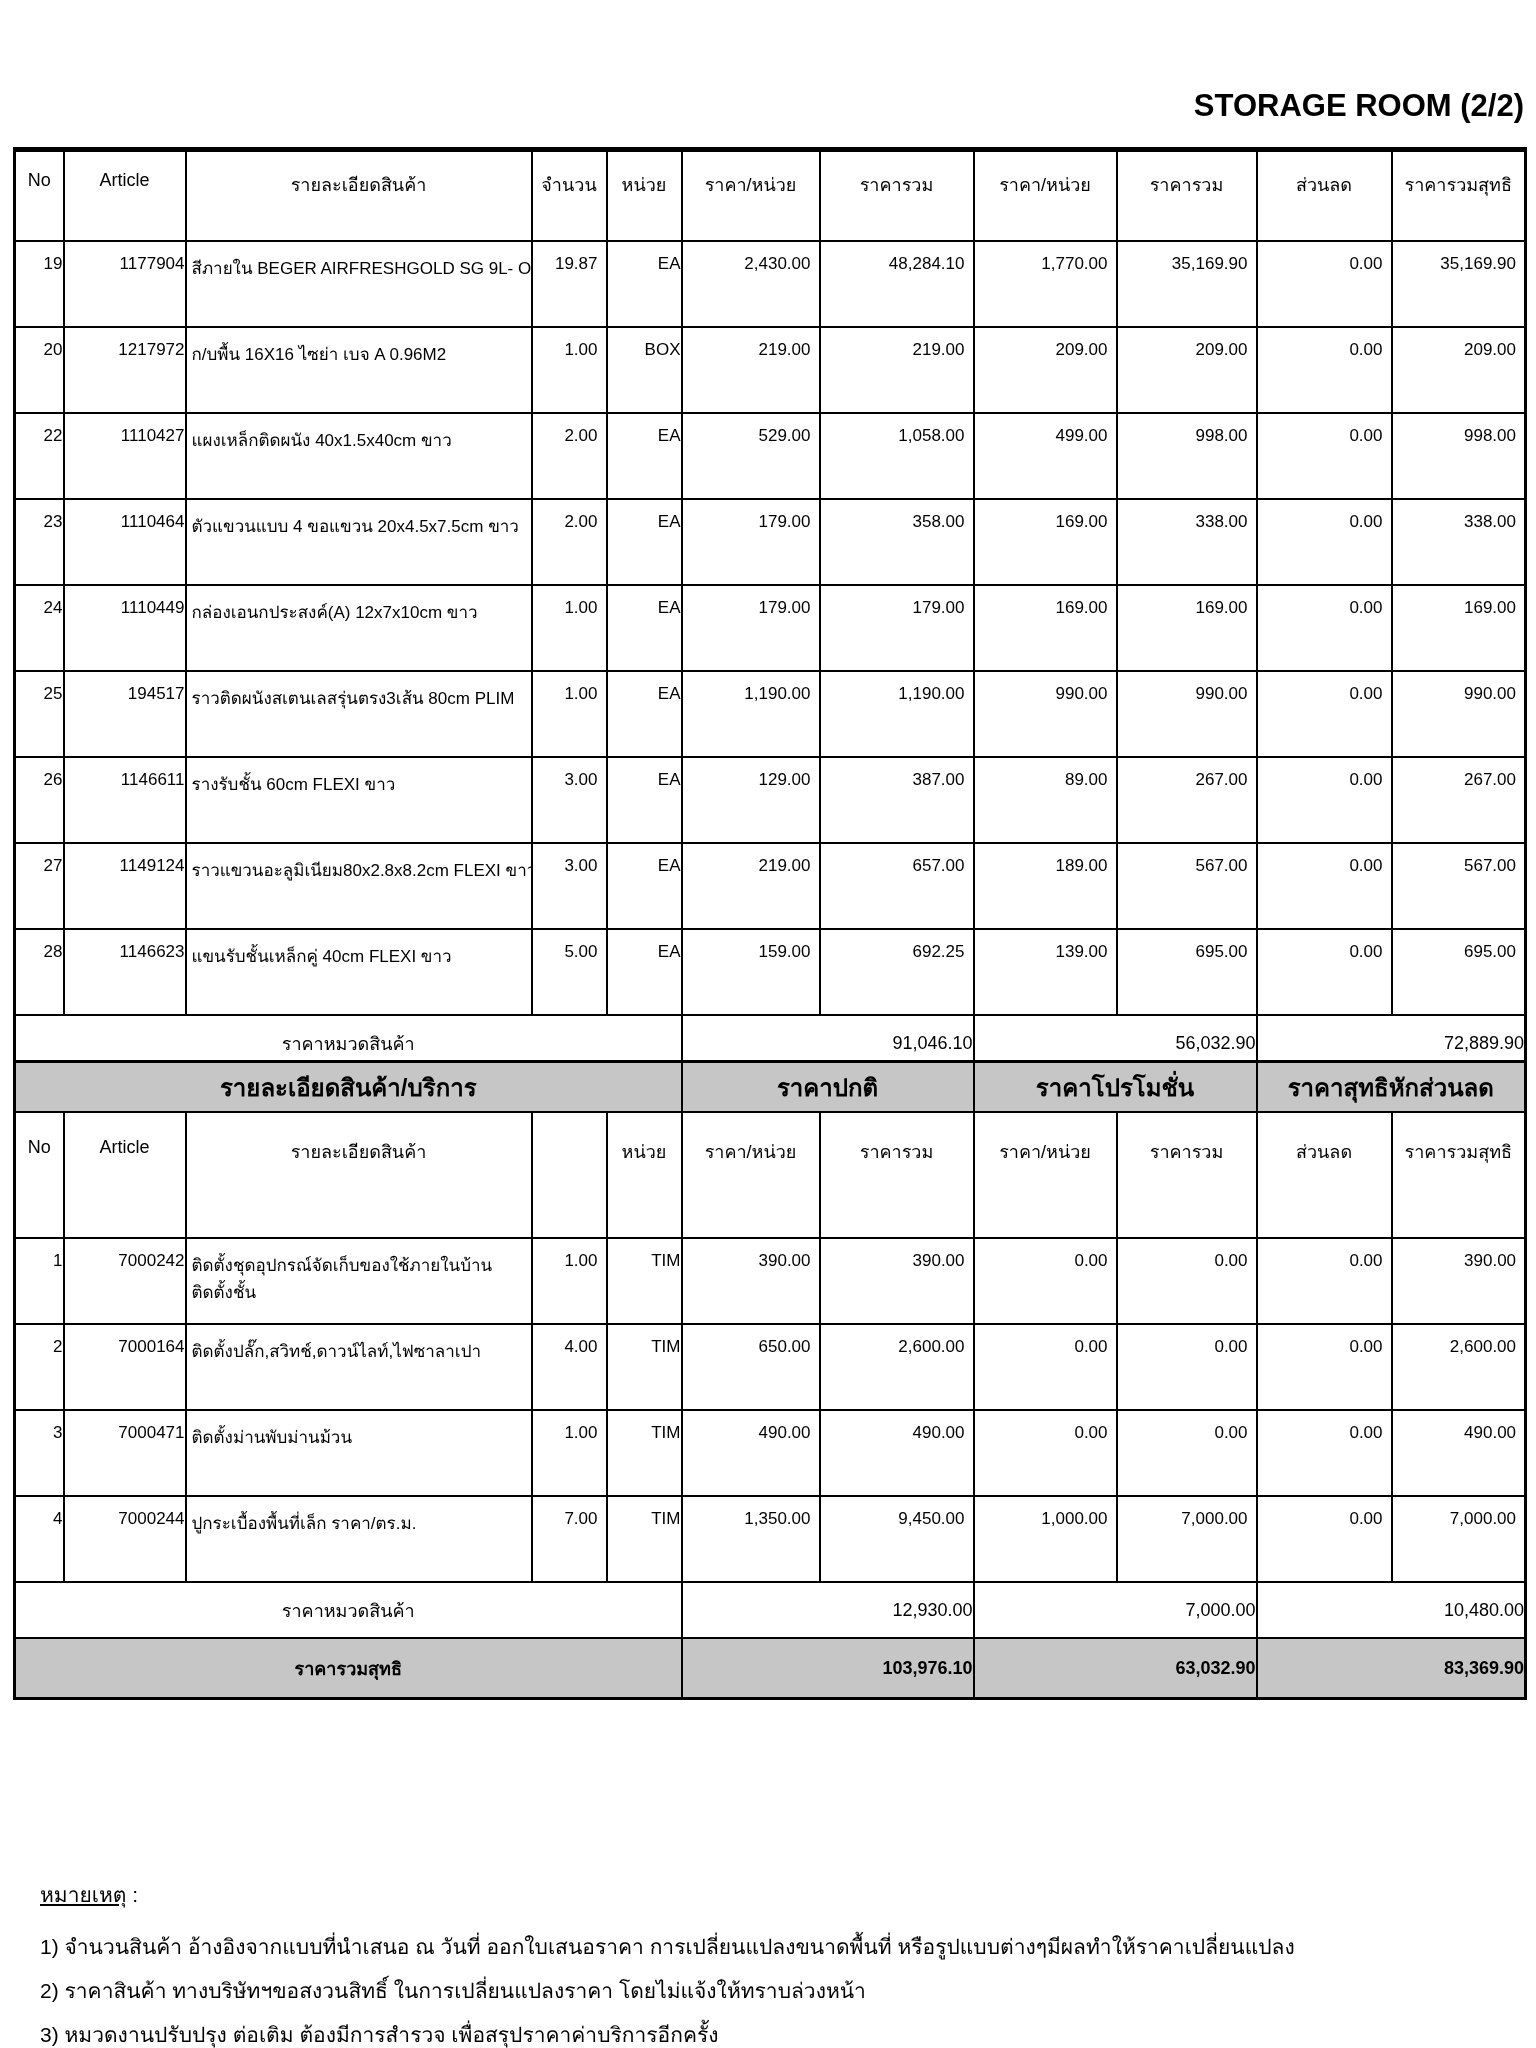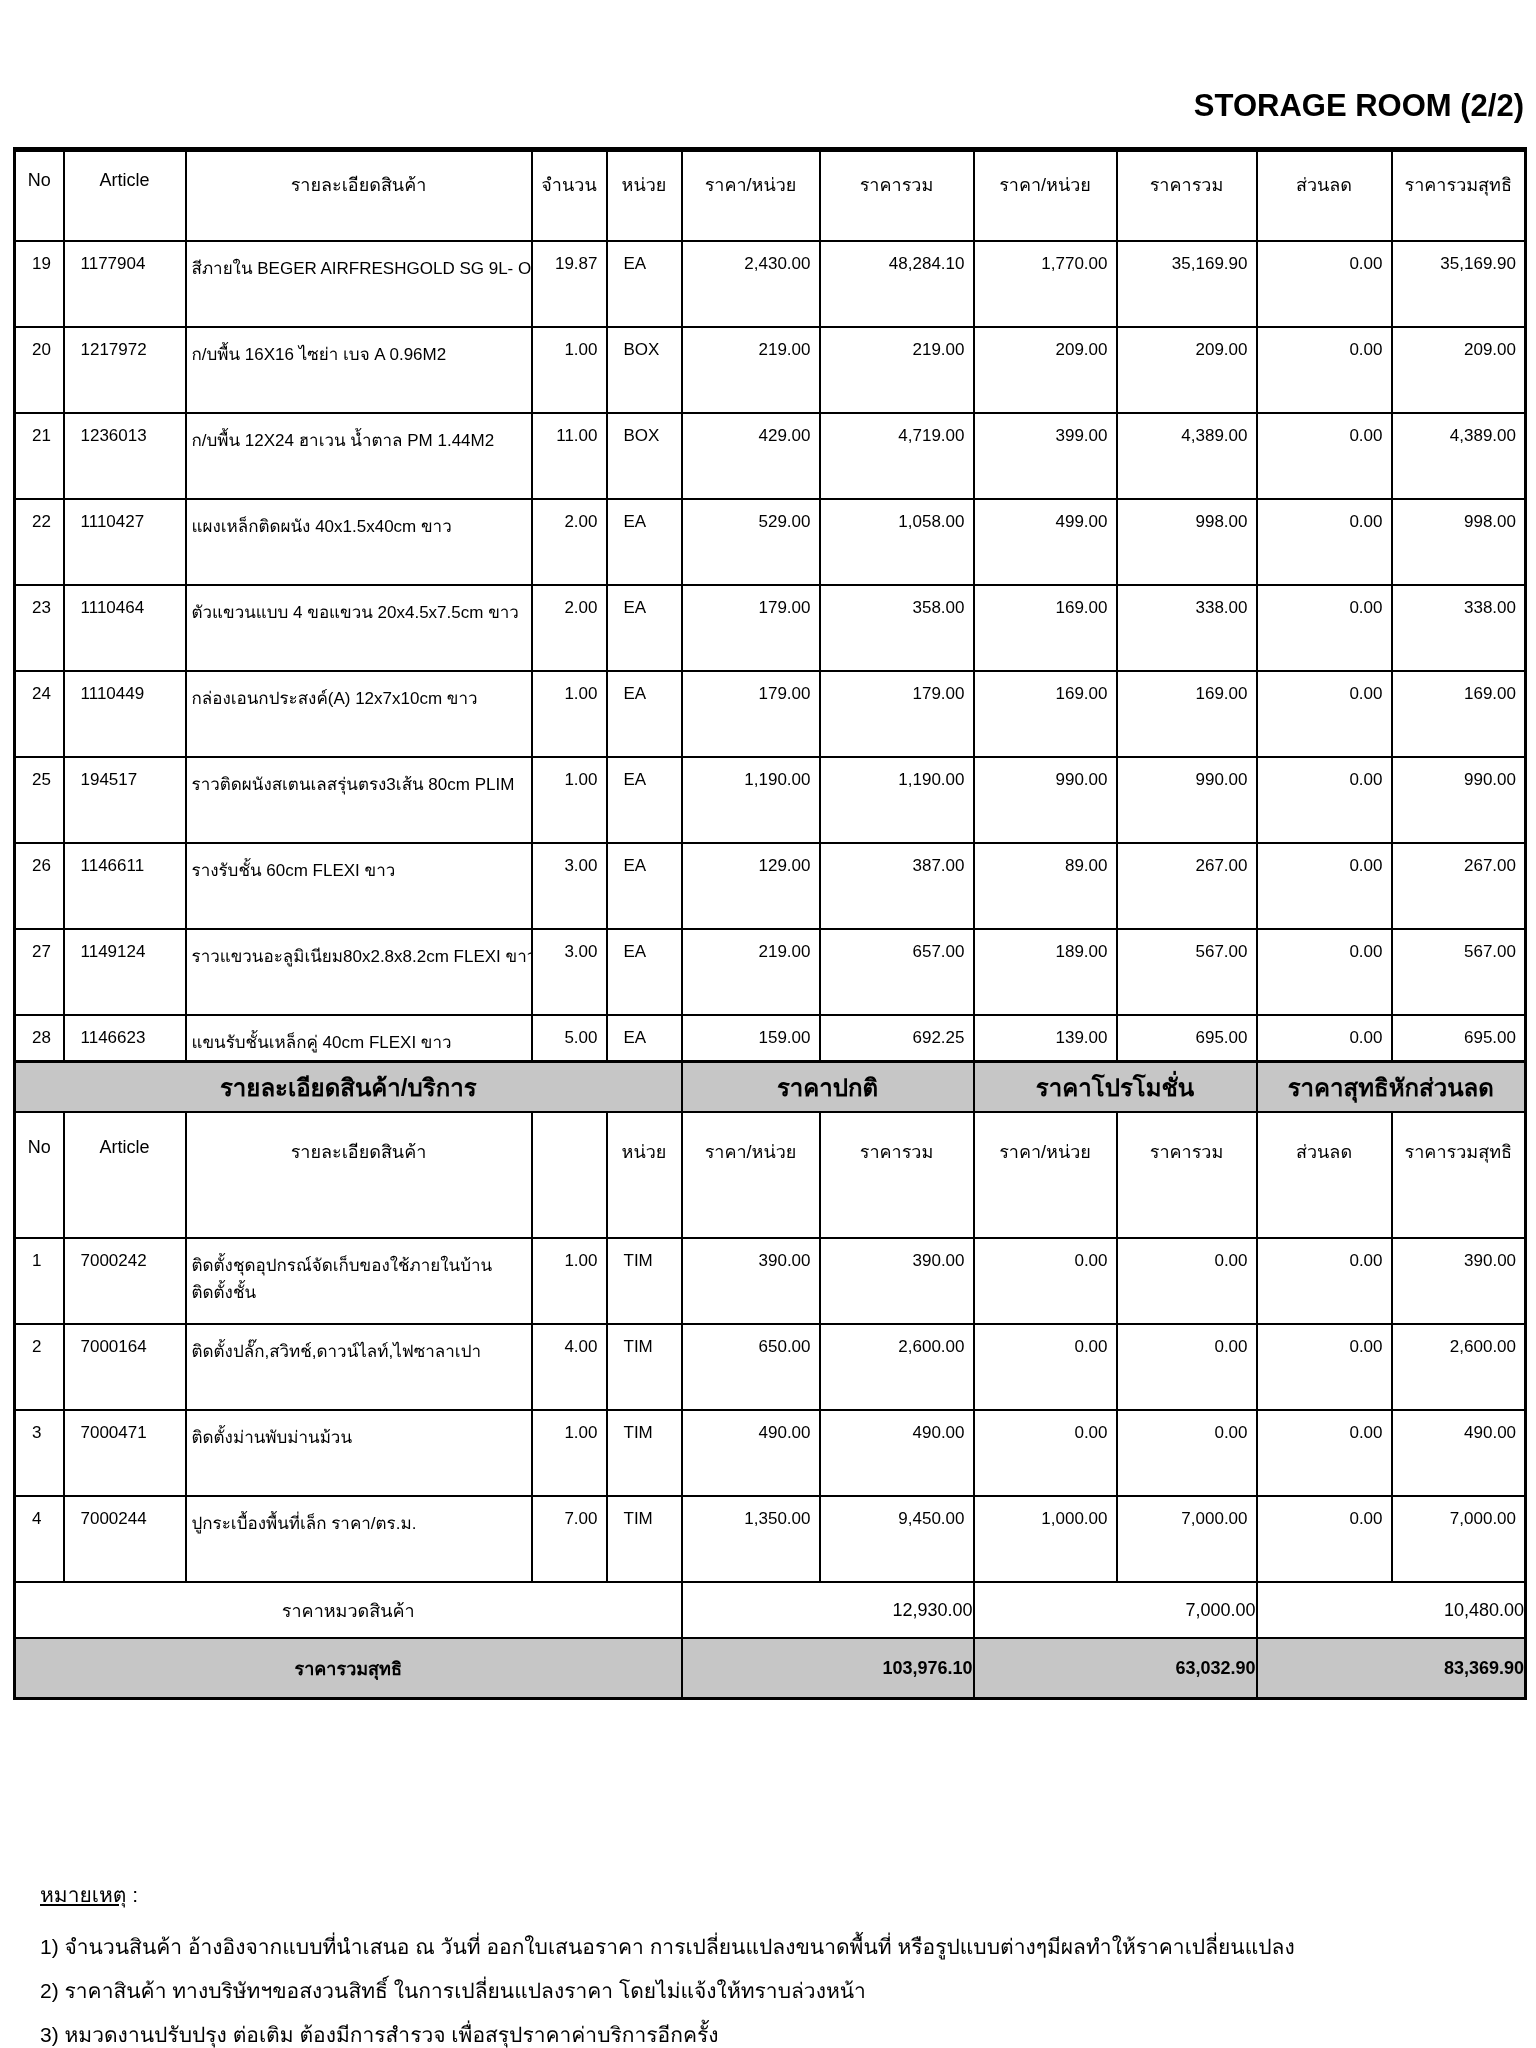--- a/index.html
+++ b/index.html
@@ -12,21 +12,21 @@
     text-align:right; font-size:31px; font-weight:bold;margin-top:32px;
   }
   table { border-collapse:collapse; table-layout:fixed; position:absolute; left:13px; width:1511px; background:#fff; }
   #t1 { top:147px; border:3px solid #000; border-top:5px solid #000; }
   #t2 { top:1060px; border:3px solid #000; }
   td, th { border:2px solid #000; padding:0; overflow:hidden; font-weight:normal; }
   .hdrrow th { height:70px; vertical-align:top; padding-top:18px; font-size:18px; text-align:center; }
   #t2 .hdrrow th { height:100px; padding-top:24px; }
   .datarow td { height:72px; vertical-align:top; padding-top:12px; font-size:17px; }
   #t2 .datarow td { height:72px; }
-  .cc { text-align:left;padding-left:16px; }
+  .cc { text-align:right;padding-left:16px; }
   .cl { text-align:left; padding-left:5px; white-space:nowrap; }
   .cr { text-align:right; padding-right:8px; }
   .sumrow td { height:54px; vertical-align:middle; font-size:18px; font-weight:normal; }
   .sc { text-align:center; }
   .sr { text-align:right; padding-right:0; }
   .bandrow td { height:48px; background:#c6c6c6; vertical-align:middle; text-align:center; font-size:24px; font-weight:bold; }
   .grandrow td { height:58px; background:#c6c6c6; vertical-align:middle; font-size:18px; font-weight:bold; }
   .desc2 { white-space:nowrap; }
   .notes { position:absolute; left:40px; top:1845px; font-size:21px; }
   .notes-heading { margin-bottom:14px;margin-top:33px; }
@@ -88,33 +88,20 @@
       <td class="cr">1.00</td>
       <td class="cc">BOX</td>
       <td class="cr">219.00</td>
       <td class="cr">219.00</td>
       <td class="cr">209.00</td>
       <td class="cr">209.00</td>
       <td class="cr">0.00</td>
       <td class="cr">209.00</td>
     </tr>
     <tr class="datarow">
-      <td class="cc">21</td>
-      <td class="cc">1236013</td>
-      <td class="cl">ก/บพื้น 12X24 ฮาเวน น้ำตาล PM 1.44M2</td>
-      <td class="cr">11.00</td>
-      <td class="cc">BOX</td>
-      <td class="cr">429.00</td>
-      <td class="cr">4,719.00</td>
-      <td class="cr">399.00</td>
-      <td class="cr">4,389.00</td>
-      <td class="cr">0.00</td>
-      <td class="cr">4,389.00</td>
-    </tr>
-    <tr class="datarow">
       <td class="cc">22</td>
       <td class="cc">1110427</td>
       <td class="cl">แผงเหล็กติดผนัง 40x1.5x40cm ขาว</td>
       <td class="cr">2.00</td>
       <td class="cc">EA</td>
       <td class="cr">529.00</td>
       <td class="cr">1,058.00</td>
       <td class="cr">499.00</td>
       <td class="cr">998.00</td>
       <td class="cr">0.00</td>

